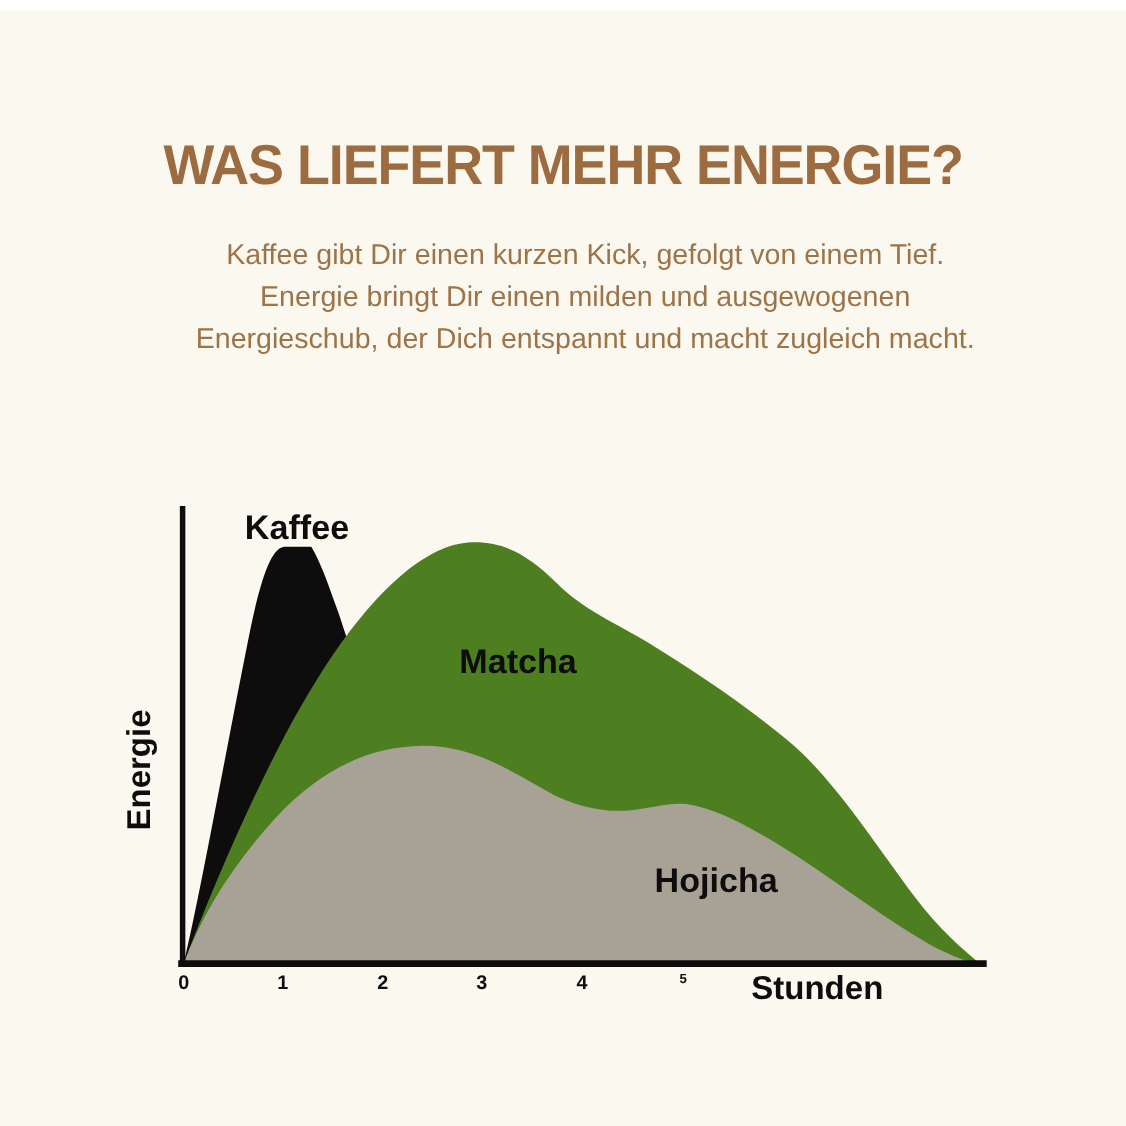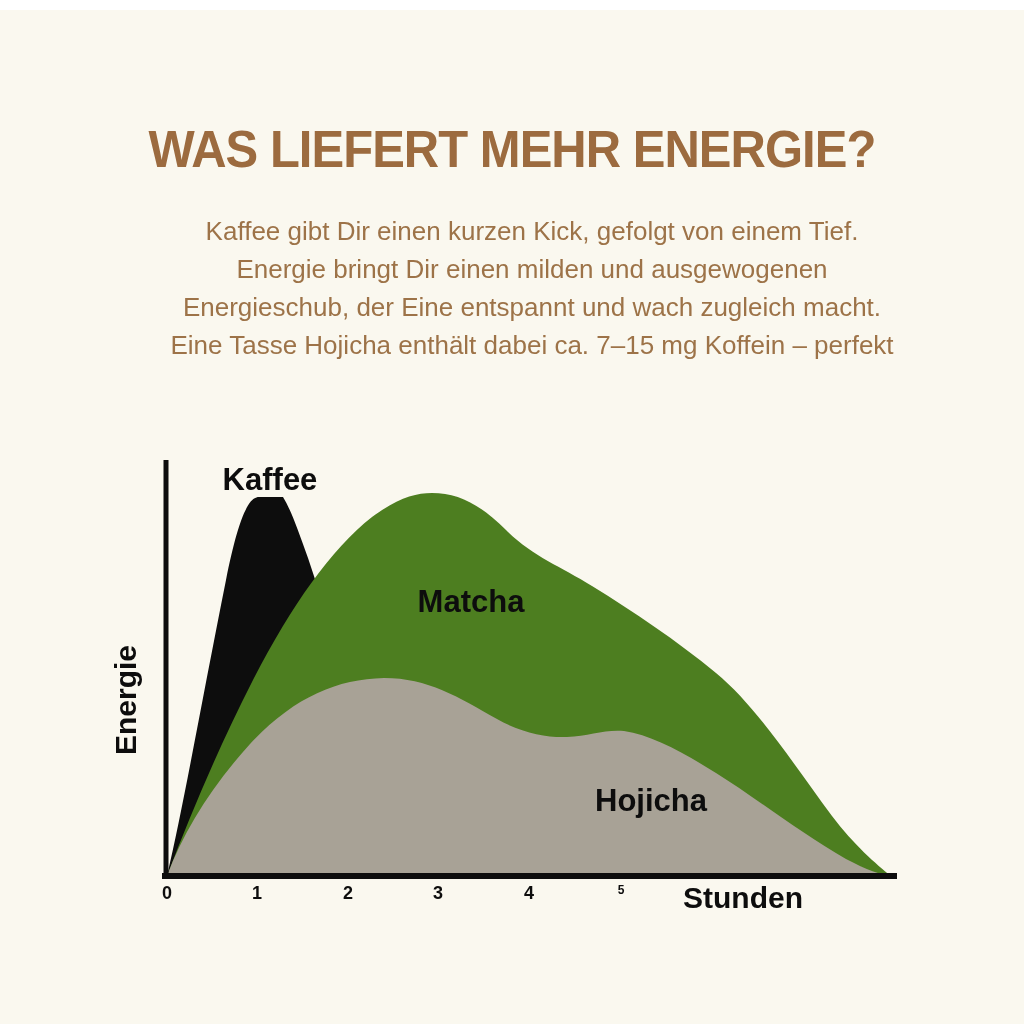--- a/index.html
+++ b/index.html
@@ -43,22 +43,21 @@
 </head>
 <body>
 
 <div class="canvas">
 
   <div class="title">WAS LIEFERT MEHR ENERGIE?</div>
 
   <div class="intro">
     <div class="line">Kaffee gibt Dir einen kurzen Kick, gefolgt von einem Tief.</div>
     <div class="line">Energie bringt Dir einen milden und ausgewogenen</div>
-    <div class="line">Energieschub, der Eine entspannt und wach zugleich macht.</div>
-    <div class="line">Eine Tasse Hojicha enthält dabei ca. 7–15 mg Koffein – perfekt</div>
+    <div class="line">Energieschub, der Dich entspannt und macht zugleich macht.</div>
   </div>
 
   <svg class="chart-svg" viewBox="0 0 1024 1024" aria-hidden="true">
 
     <path d="M 167 866
              C 183 798 202 690 226 570
              C 238 510 248 487 259 487
              L 283 487
              C 291 500 298 520 308 548
              C 330 615 375 745 420 866

